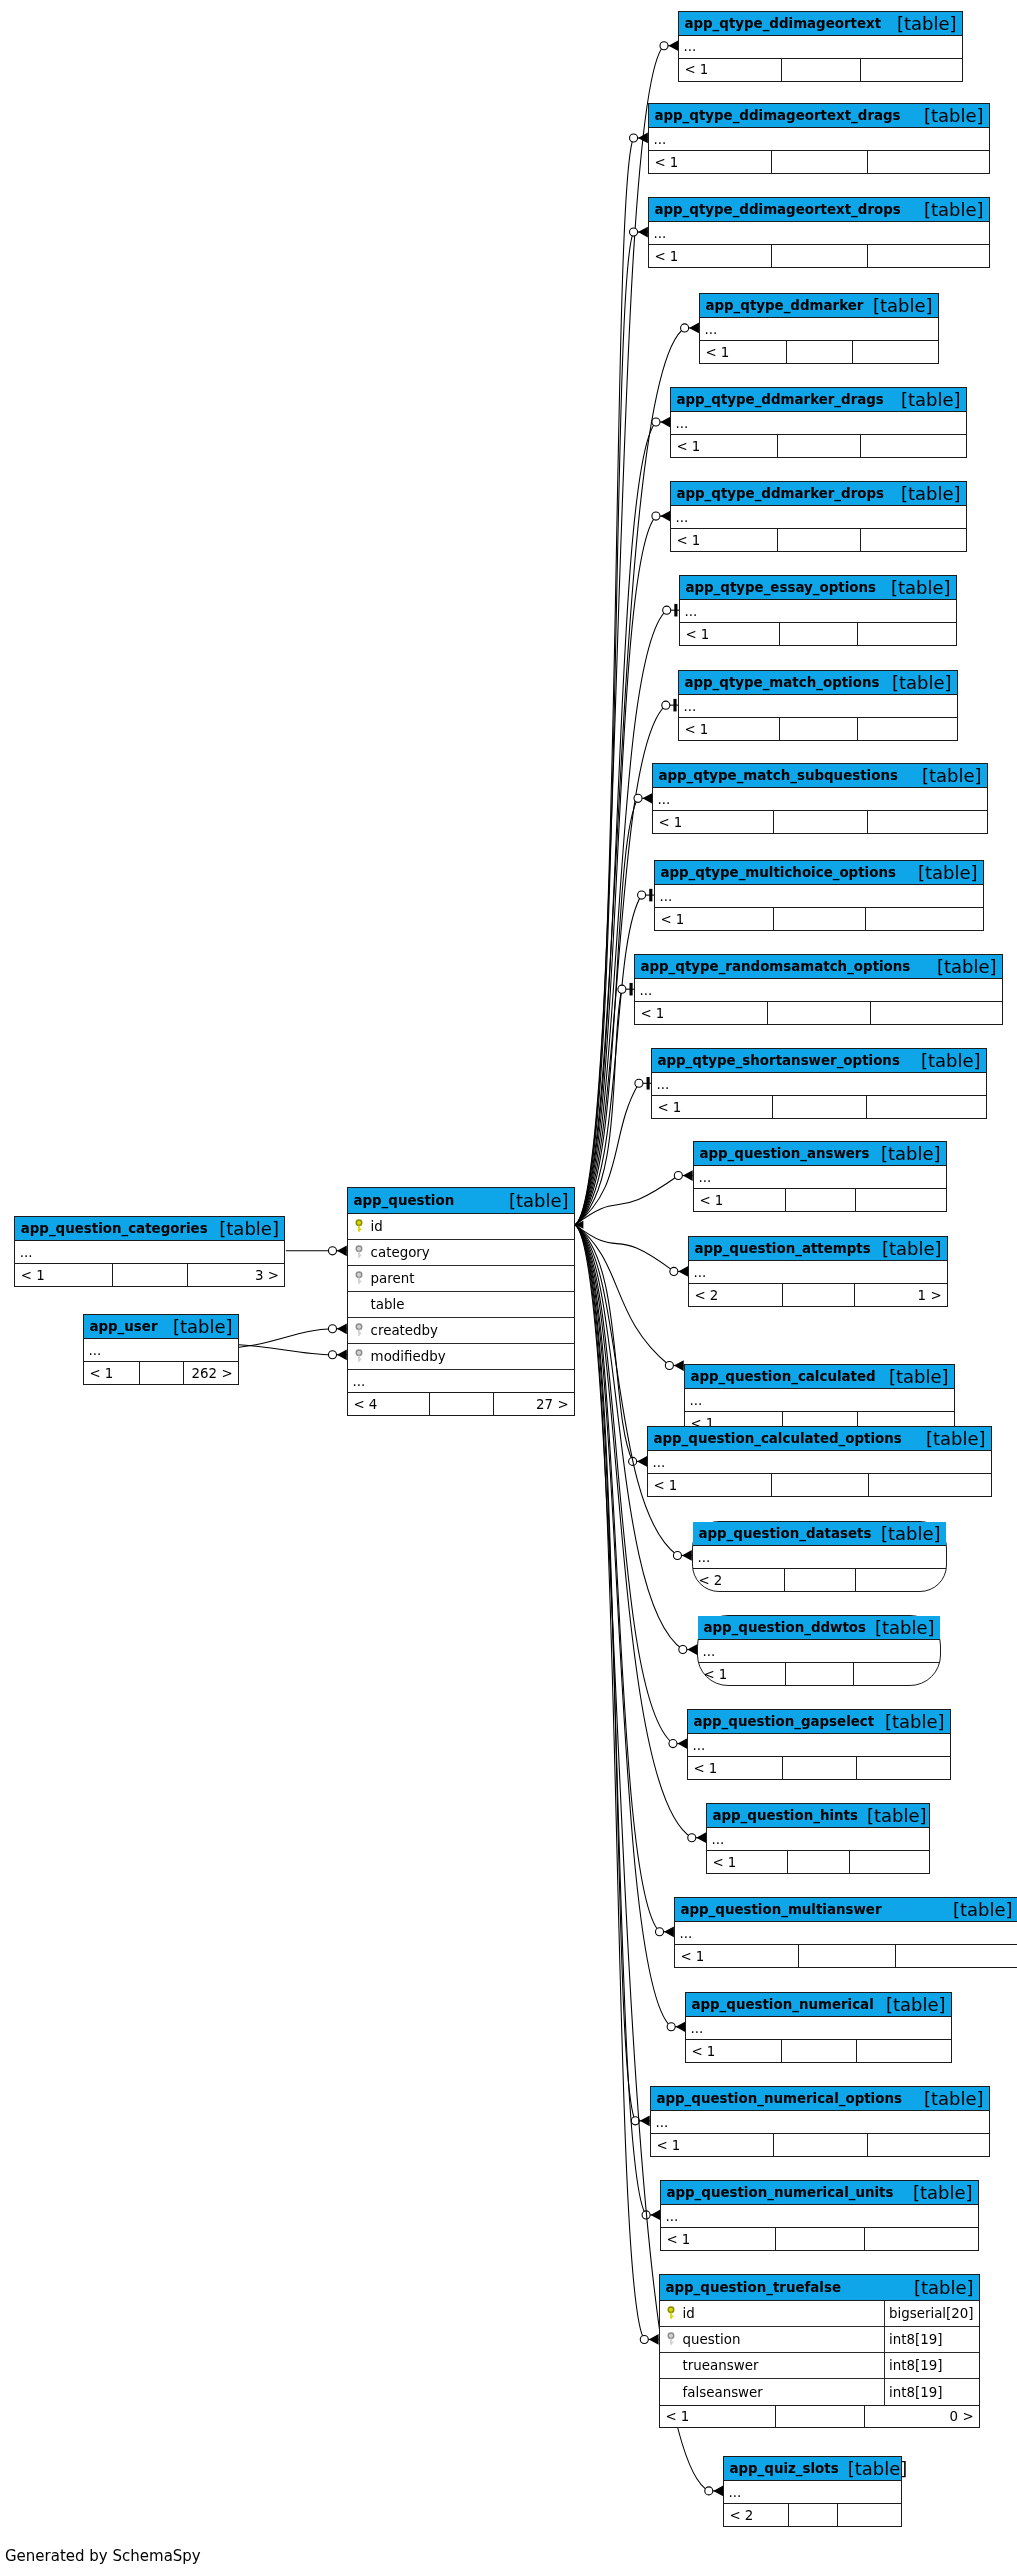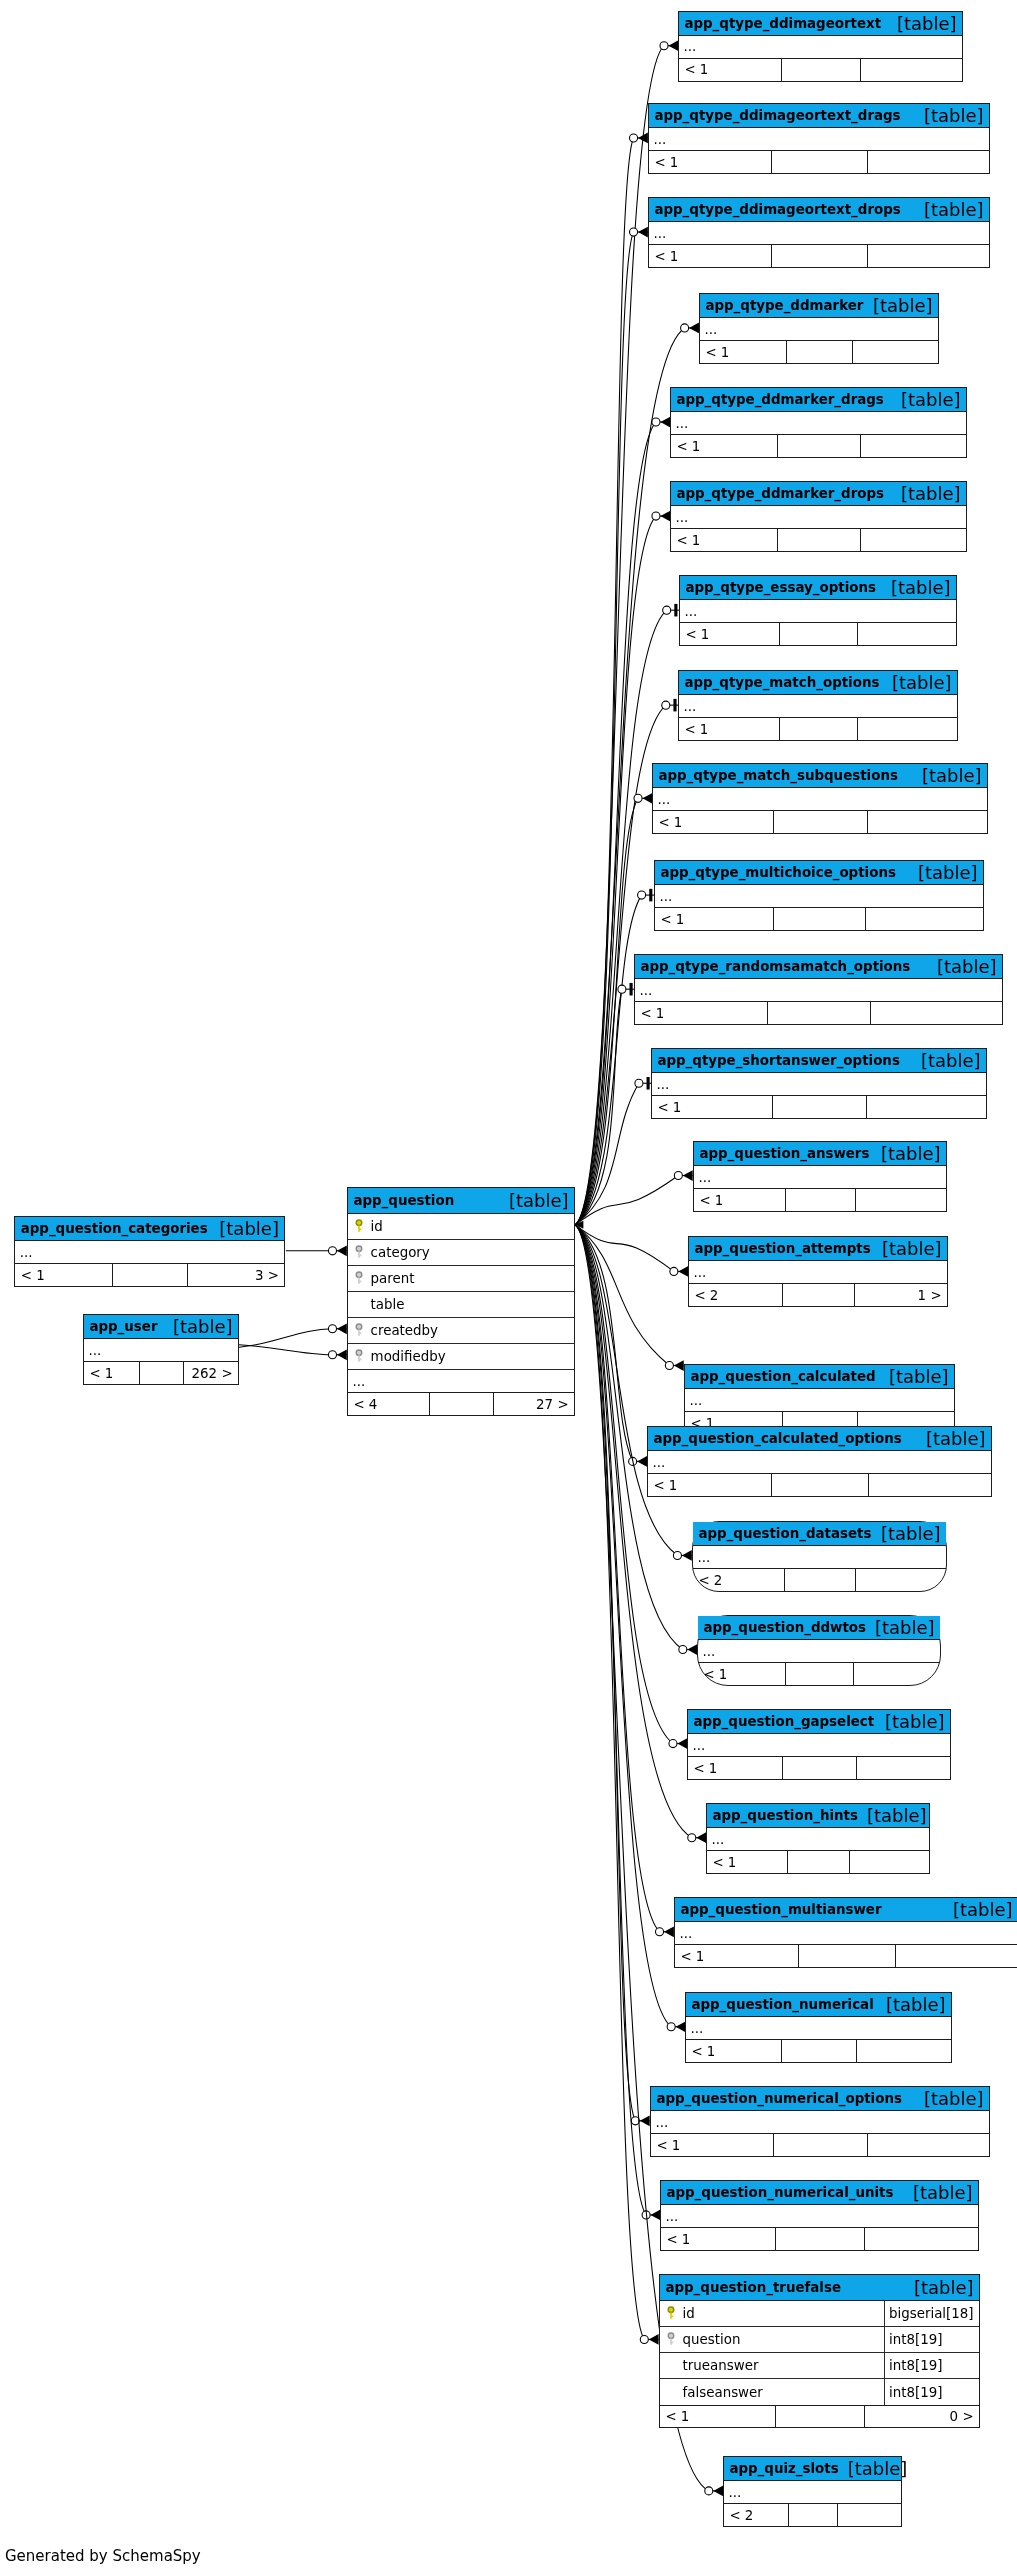--- a/index.html
+++ b/index.html
@@ -727,21 +727,21 @@
     </div>
     <div class="cols">
           <div class="row">
             <span class="keyicon">
               <svg width="10" height="15.2" viewBox="0 0 11 17">
                 <circle cx="5.5" cy="4.2" r="3.1" fill="#d6d600" stroke="#8a8a00" stroke-width="1.6"></circle>
                 <path d="M5.5 7.4 V14.4 M5.5 11.6 H8.2" fill="none" stroke="#d6d600" stroke-width="2"></path>
               </svg>
             </span>
             <span class="colname">id</span>
-            <span class="coltype">bigserial[18]</span>
+            <span class="coltype">bigserial[20]</span>
           </div>
           <div class="row">
             <span class="keyicon">
               <svg width="10" height="15.2" viewBox="0 0 11 17">
                 <circle cx="5.5" cy="4.2" r="3.1" fill="#d0d0d0" stroke="#8c8c8c" stroke-width="1.6"></circle>
                 <path d="M5.5 7.4 V14.4 M5.5 11.6 H8.2" fill="none" stroke="#d0d0d0" stroke-width="2"></path>
               </svg>
             </span>
             <span class="colname">question</span>
             <span class="coltype">int8[19]</span>

